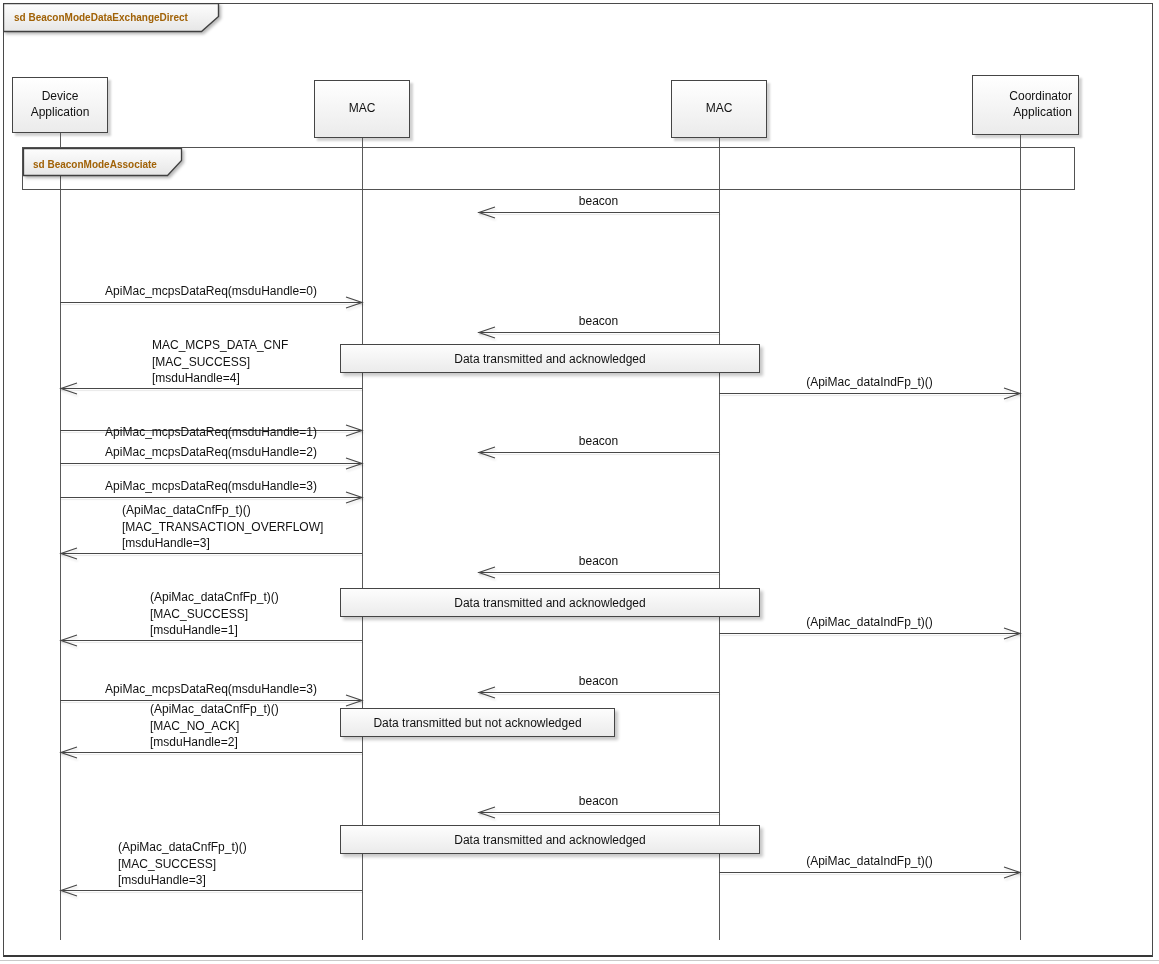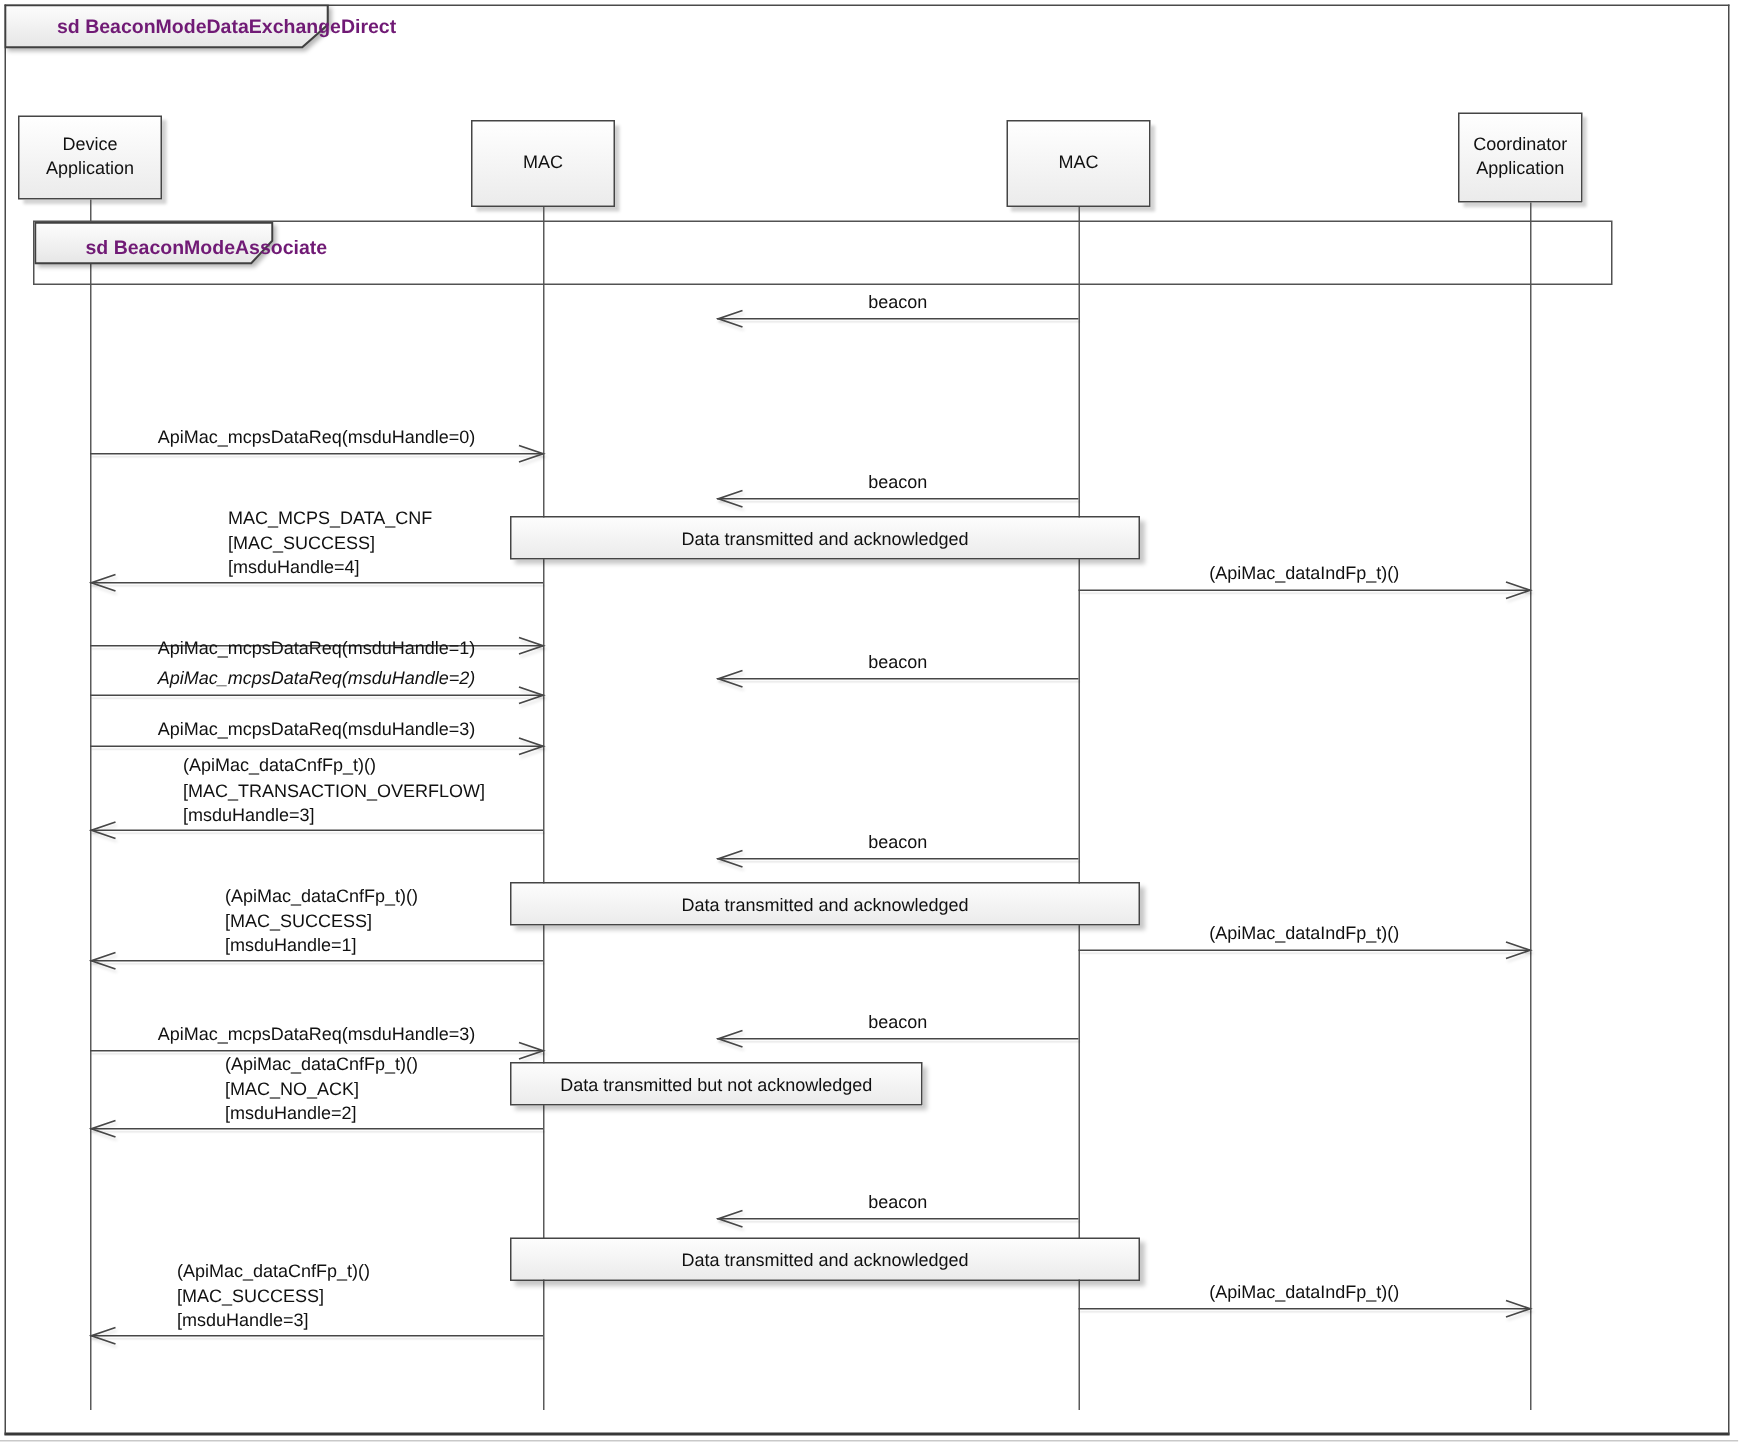--- a/index.html
+++ b/index.html
@@ -9,22 +9,22 @@
   }
   .outer-frame{
     position:absolute;left:3px;top:3px;width:1150px;height:954px;
     border:1px solid #4a4a4a;border-bottom:2px solid #383838;box-sizing:border-box;
     background:transparent;
   }
   .edge-bottom{position:absolute;left:0;top:960px;width:1159px;height:1px;background:#c9c9c9;}
   .tab{position:absolute;}
   .tab svg{display:block;filter:drop-shadow(2px 2px 1.5px rgba(0,0,0,0.28));}
   .tab-label{
-    position:absolute;font-weight:bold;font-size:13px;color:#701a75;
-    white-space:nowrap;line-height:16px;margin-left:24px;
+    position:absolute;font-weight:bold;font-size:10px;color:#a16207;
+    white-space:nowrap;line-height:16px;
   }
   .head-box{
     position:absolute;box-sizing:border-box;border:1px solid #454545;
     background:linear-gradient(180deg,#ffffff 0%,#ebebeb 100%);
     box-shadow:3px 3px 2px rgba(0,0,0,0.18);
     display:flex;align-items:center;justify-content:center;text-align:center;
     font-size:12px;line-height:1.3;padding:2px 6px;
   }
   .lifeline{position:absolute;width:1px;background:#5a5a5a;}
   .inner-frame{position:absolute;border:1px solid #525252;box-sizing:border-box;background:transparent;}
@@ -62,21 +62,21 @@
     <span class="tab-label" style="left:11px;top:7px;">sd BeaconModeDataExchangeDirect</span>
   </div>
 
   <div id="layer-lifelines">
       <div class="head-box" style="left: 12px; top: 77px; width: 96px; height: 56px;">Device Application</div>
       <div class="lifeline" style="left: 60px; top: 133px; height: 807px;"></div>
       <div class="head-box" style="left: 314px; top: 80px; width: 96px; height: 58px;">MAC</div>
       <div class="lifeline" style="left: 362px; top: 138px; height: 802px;"></div>
       <div class="head-box" style="left: 671px; top: 80px; width: 96px; height: 58px;">MAC</div>
       <div class="lifeline" style="left: 719px; top: 138px; height: 802px;"></div>
-      <div class="head-box" style="left: 972px; top: 75px; width: 83px; height: 60px;">Coordinator Application</div>
+      <div class="head-box" style="left: 972px; top: 75px; width: 107px; height: 60px; text-align: right;">Coordinator Application</div>
       <div class="lifeline" style="left: 1020px; top: 135px; height: 805px;"></div>
     </div>
 
   <div class="inner-frame" id="inner-frame" style="left: 22px; top: 147px; width: 1053px; height: 43px;"></div>
   <div class="tab" style="left:23px;top:148px;">
     <svg width="168" height="31" viewBox="0 0 168 31">
       <defs>
         <linearGradient id="tabgrad2" x1="0" y1="0" x2="0" y2="1">
           <stop offset="0" stop-color="#fdfdfd"></stop>
             <stop offset="1" stop-color="#e6e6e6"></stop>
@@ -138,21 +138,21 @@
           <polyline points="18,1 2,6.5 18,12" fill="none" stroke="#474747" stroke-width="1.2"></polyline>
         </svg>
       </div>
       <div class="msg-label center" style="left: 598.5px; top: 434px;">beacon</div>
       <div class="msg-line" style="left: 60px; top: 463px; width: 302px;"></div>
       <div class="arrowhead" style="left: 344px; top: 457px;">
         <svg width="20" height="14" viewBox="0 0 20 14">
           <polyline points="2,1 18,6.5 2,12" fill="none" stroke="#474747" stroke-width="1.2"></polyline>
         </svg>
       </div>
-      <div class="msg-label center" style="left: 211px; top: 445px; font-style: italic;">ApiMac_mcpsDataReq(msduHandle=2)</div>
+      <div class="msg-label center" style="left: 211px; top: 445px;">ApiMac_mcpsDataReq(msduHandle=2)</div>
       <div class="msg-line" style="left: 60px; top: 497px; width: 302px;"></div>
       <div class="arrowhead" style="left: 344px; top: 491px;">
         <svg width="20" height="14" viewBox="0 0 20 14">
           <polyline points="2,1 18,6.5 2,12" fill="none" stroke="#474747" stroke-width="1.2"></polyline>
         </svg>
       </div>
       <div class="msg-label center" style="left: 211px; top: 479px;">ApiMac_mcpsDataReq(msduHandle=3)</div>
       <div class="msg-line" style="left: 60px; top: 553px; width: 302px;"></div>
       <div class="arrowhead" style="left: 59px; top: 547px;">
         <svg width="20" height="14" viewBox="0 0 20 14">

